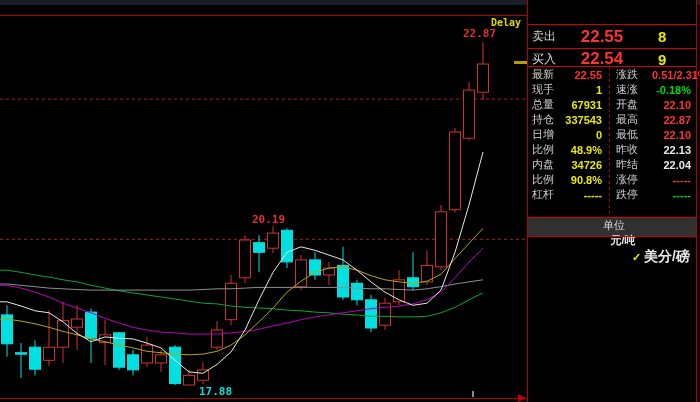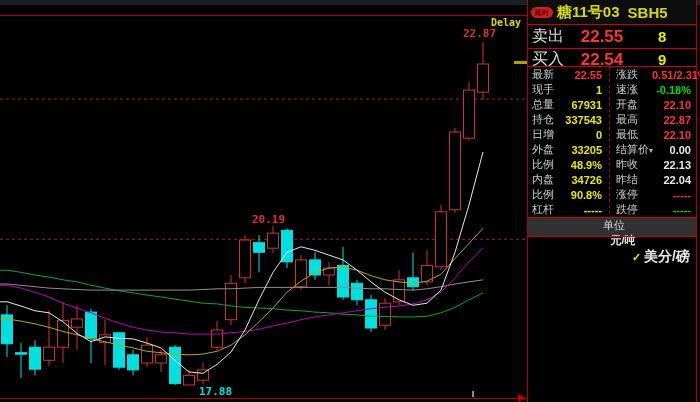--- a/index.html
+++ b/index.html
@@ -27,21 +27,21 @@
   
   #panel{left:527px;top:0;width:170px;height:402px;background:#000;
     border-left:1px solid #b00000;border-right:1px solid #b00000;box-sizing:border-box;}
   .sep{position:absolute;left:0;width:168px;height:1px;background:#cf0000;}
   #panel-header{left:0;top:0;width:168px;height:24px;display:flex;align-items:center;background:#0d0d0d;}
   #delay-badge{margin-left:3px;background:#cf1d1d;color:#470000;font-size:7px;font-weight:bold;
     border-radius:7px;padding:1px 4px;line-height:9px;white-space:nowrap;}
   #title{color:#d8d800;font-size:15px;font-weight:bold;margin-left:4px;white-space:nowrap;}
   #code{color:#d8d800;font-size:15px;font-weight:bold;margin-left:8px;}
   .ob-row{left:0;width:168px;display:grid;grid-template-columns:36px 76px 1fr;align-items:center;}
-  .ob-label{color:#dcdcdc;font-size:16px;padding-left:4px;}
+  .ob-label{color:#dcdcdc;font-size:12px;padding-left:4px;}
   .ob-price{color:#ff3232;font-size:17px;font-weight:bold;text-align:center;}
   .ob-qty{color:#e8e800;font-size:15px;font-weight:bold;text-align:left;padding-left:18px;}
   #stats-grid{left:0;top:67px;width:168px;height:150px;}
   .stat-row{display:grid;grid-template-columns:30px 48px 6px 40px 1fr;height:15px;align-items:center;}
   .stat-row .ll,.stat-row .rl{color:#cfcfcf;font-size:11px;padding-left:4px;white-space:nowrap;}
   .stat-row .lv,.stat-row .rv{font-size:11px;font-weight:bold;text-align:right;white-space:nowrap;}
   .stat-row .lv{padding-right:4px;}
   .stat-row .rv{padding-right:5px;}
   .stat-row .ra{color:#b5b5b5;font-size:8px;text-align:left;}
   #col-divider{left:81px;top:67px;width:1px;height:150px;
@@ -147,25 +147,20 @@
     <div id="lbl-high" class="chart-label">22.87</div>
     <div id="lbl-peak" class="chart-label">20.19</div>
     <div id="lbl-low" class="chart-label">17.88</div>
     <div id="price-marker" class="abs"></div>
     <div id="axis-tick" class="abs"></div>
     <div id="corner-arrow" class="abs"></div>
   </div>
 
   <div id="panel" class="abs">
 
-    <div id="panel-header" class="abs">
-      <span id="delay-badge">延时</span>
-      <span id="title">糖11号03</span>
-      <span id="code">SBH5</span>
-    </div>
     <div class="sep" style="top:24px"></div>
 
     <div class="ob-row abs" style="top:25px;height:23px">
       <span class="ob-label">卖出</span>
       <span class="ob-price">22.55</span>
       <span class="ob-qty">8</span>
     </div>
     <div class="sep" style="top:48px"></div>
 
     <div class="ob-row abs" style="top:49px;height:17px">
@@ -209,27 +204,20 @@
   </div>
 
   <div class="stat-row">
     <span class="ll">日增</span>
     <span class="lv" style="color: rgb(232, 232, 0);">0</span>
     <span></span>
     <span class="rl"><span class="rl-txt">最低</span><span class="ra"></span></span>
     <span class="rv" style="color: rgb(255, 50, 50);">22.10</span>
   </div>
 
-  <div class="stat-row">
-    <span class="ll">外盘</span>
-    <span class="lv" style="color: rgb(232, 232, 0);">33205</span>
-    <span></span>
-    <span class="rl"><span class="rl-txt">结算价</span><span class="ra">▾</span></span>
-    <span class="rv" style="color: rgb(232, 232, 232);">0.00</span>
-  </div>
 
   <div class="stat-row">
     <span class="ll">比例</span>
     <span class="lv" style="color: rgb(232, 232, 0);">48.9%</span>
     <span></span>
     <span class="rl"><span class="rl-txt">昨收</span><span class="ra"></span></span>
     <span class="rv" style="color: rgb(232, 232, 232);">22.13</span>
   </div>
 
   <div class="stat-row">

